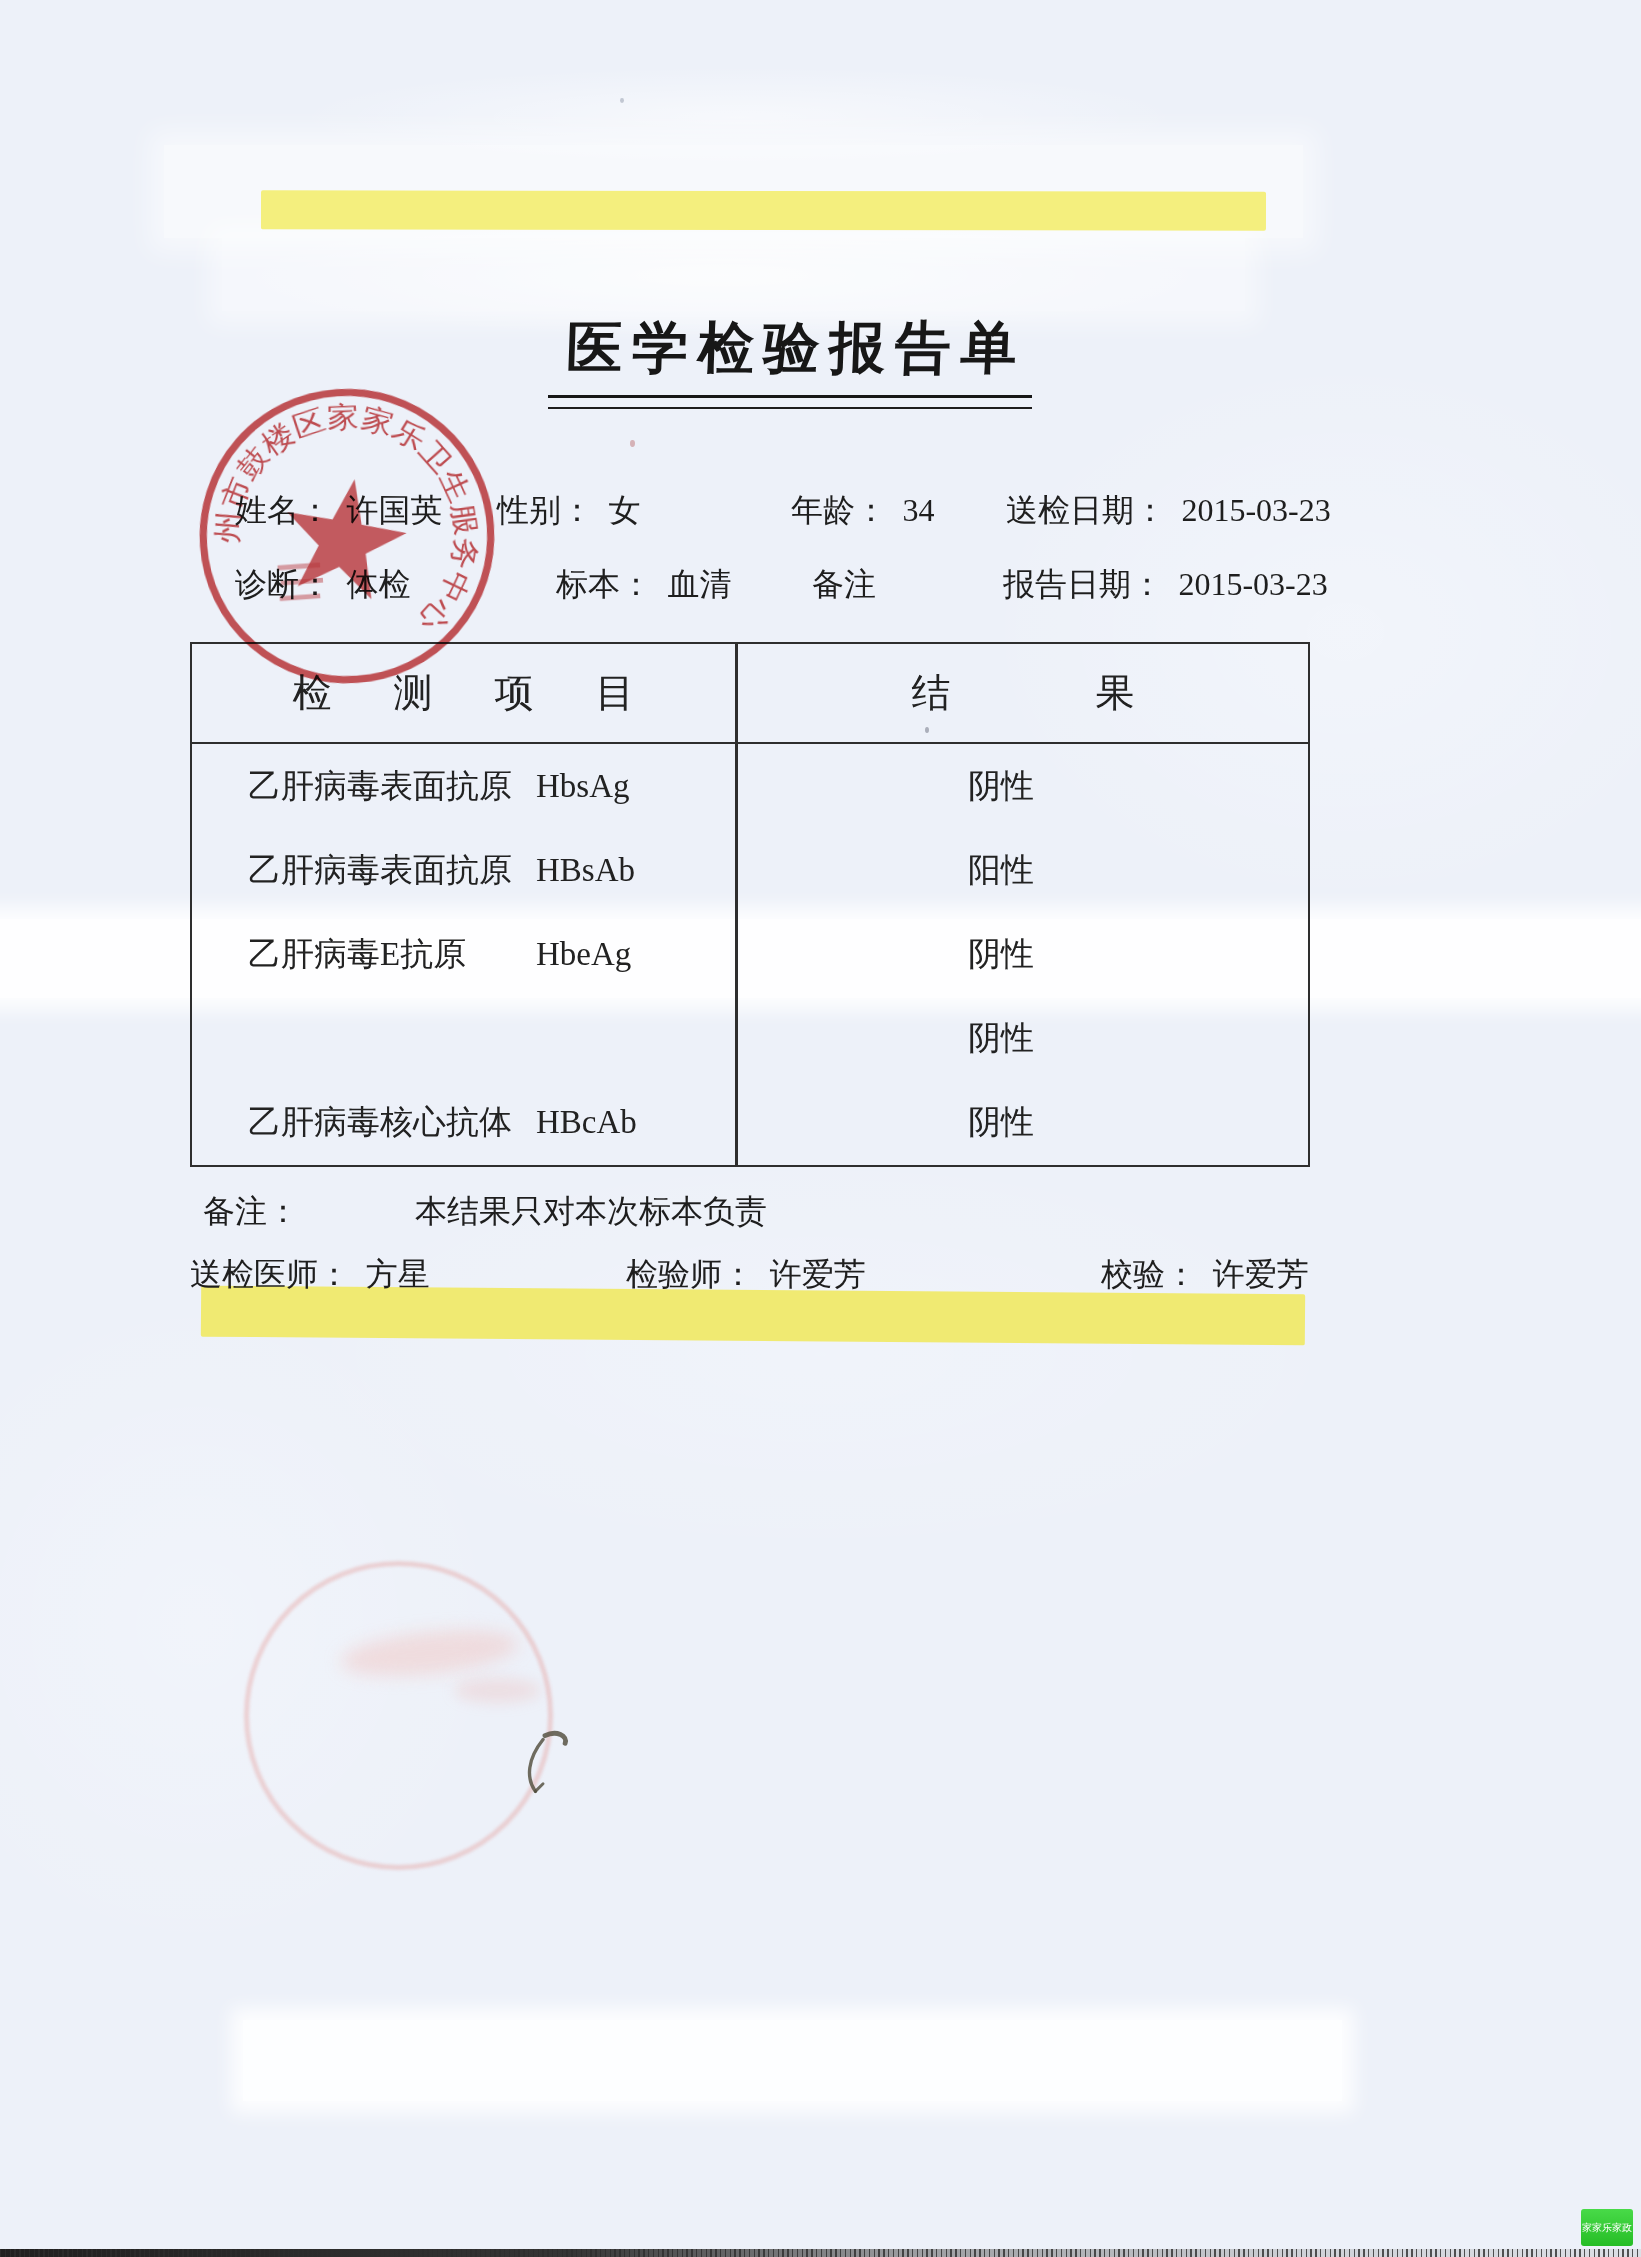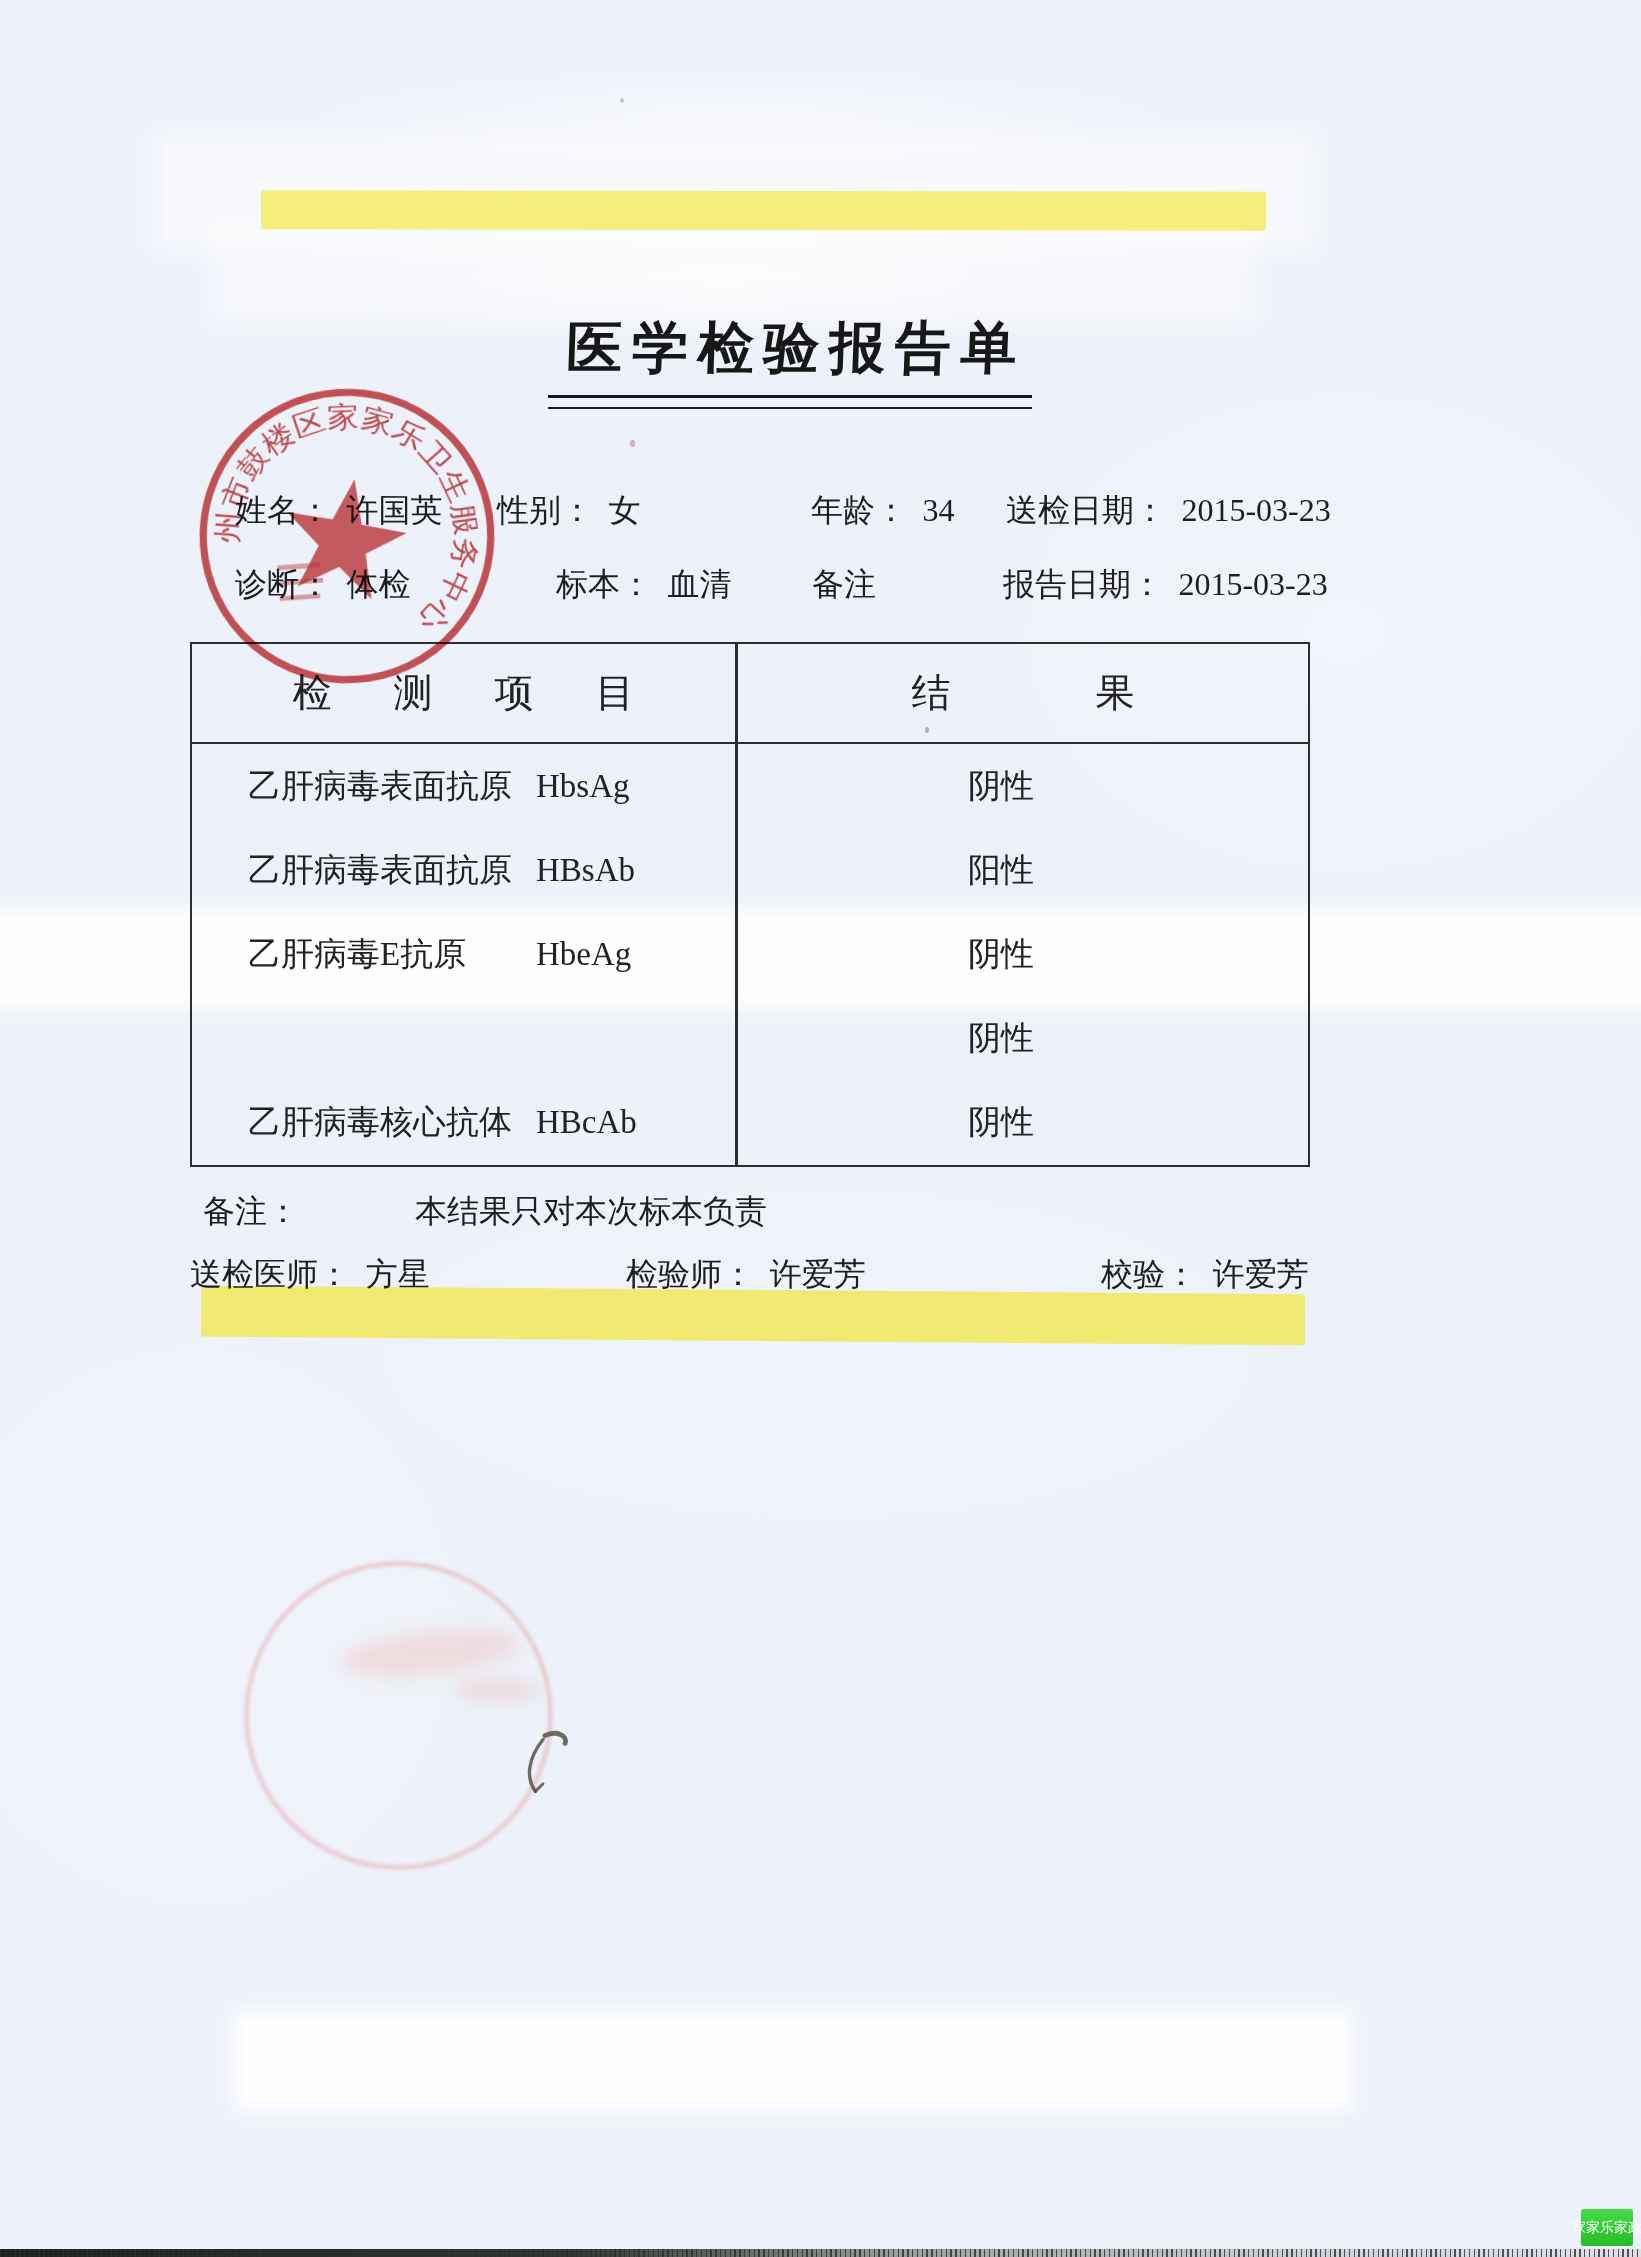--- a/index.html
+++ b/index.html
@@ -62,21 +62,21 @@
     border:5.8px solid rgba(224,130,122,.30);filter:blur(1.5px);z-index:2;}
   .ghost-smear{position:absolute;left:340px;top:1632px;width:179px;height:42px;background:rgba(242,170,158,.30);
     border-radius:50%;filter:blur(8.7px);transform:rotate(-6deg);z-index:2;}
   .ghost-smear2{position:absolute;left:454px;top:1678px;width:87px;height:25px;background:rgba(238,160,150,.22);
     border-radius:50%;filter:blur(6.8px);z-index:2;}
   .pen-mark{position:absolute;left:510px;top:1728px;z-index:4;}
   
   .badge{position:absolute;left:1581px;top:2209px;width:52px;height:37px;z-index:5;
     background:linear-gradient(180deg,#48da48,#26bd26);border-radius:2.9px;
     display:flex;align-items:center;justify-content:center;
-    color:#fff;font-size:14px;font-family:"Liberation Sans",sans-serif;white-space:nowrap;}
+    color:#fff;font-size:10px;font-family:"Liberation Sans",sans-serif;white-space:nowrap;}
   
   .edge-bottom{position:absolute;left:0;top:2249px;width:1641px;height:8.7px;z-index:6;
     background:
       repeating-linear-gradient(90deg, rgba(45,45,45,.8) 0 1.4px, rgba(45,45,45,0) 1.4px 4.8px),
       linear-gradient(90deg,#202020 0%,#353535 35%,rgba(100,100,100,.6) 55%,rgba(140,140,140,.3) 80%,rgba(160,160,160,.22) 100%);}
   .speck{position:absolute;border-radius:50%;z-index:3;}
 </style>
 </head>
 <body>
 
@@ -92,21 +92,21 @@
 
   <h1 class="title"><span>医学检验报告单</span></h1>
   <div class="title-underline"></div>
 
   <div class="pair" style="left:208px;top:489px">
     <span class="lbl">姓名：</span><span class="val">许国英</span>
   </div>
   <div class="pair" style="left:470px;top:489px">
     <span class="lbl">性别：</span><span class="val">女</span>
   </div>
-  <div class="pair" style="left:784px;top:489px">
+  <div class="pair" style="left:764px;top:489px">
     <span class="lbl">年龄：</span><span class="val">34</span>
   </div>
   <div class="pair" style="left:979px;top:489px">
     <span class="lbl">送检日期：</span><span class="val">2015-03-23</span>
   </div>
 
   <div class="pair" style="left:208px;top:563px">
     <span class="lbl">诊断：</span><span class="val">体检</span>
   </div>
   <div class="pair" style="left:529px;top:563px">

